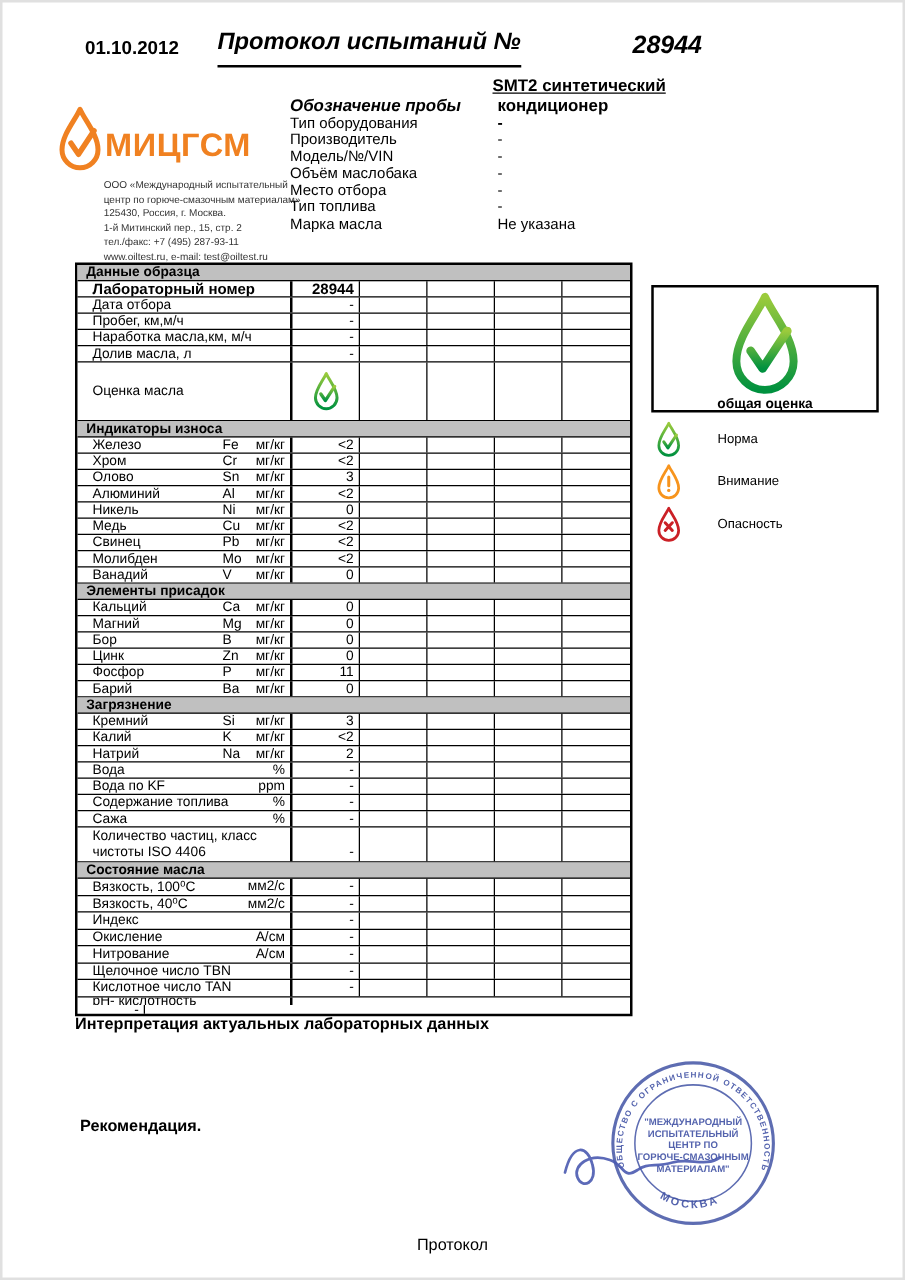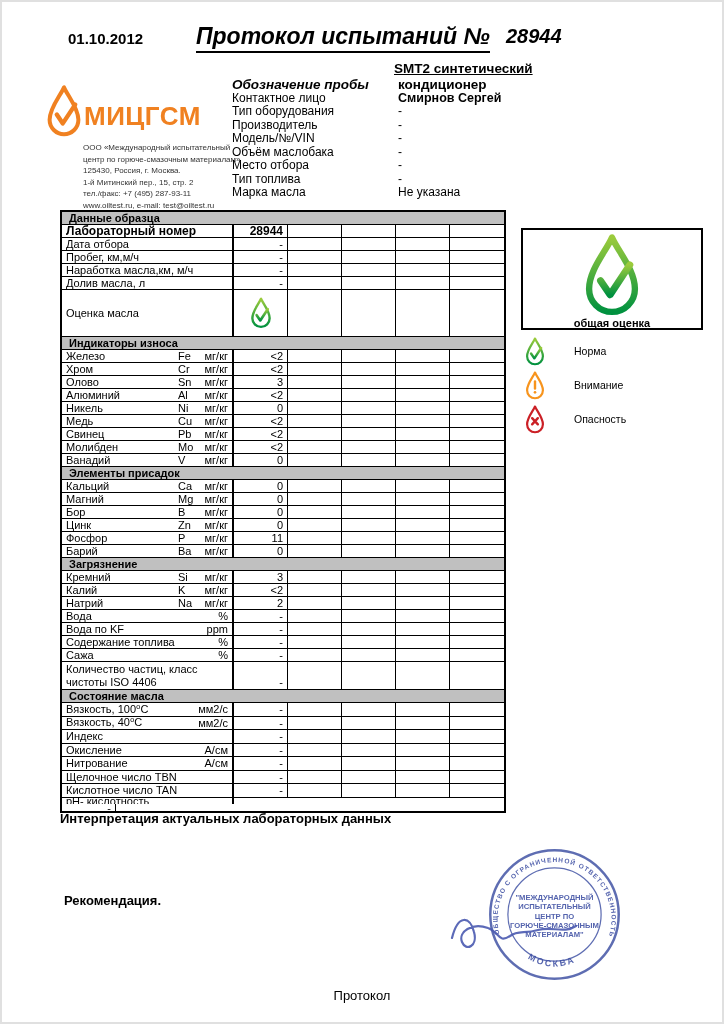--- a/index.html
+++ b/index.html
@@ -5,21 +5,21 @@
   html,body{margin:0;padding:0;}
   body{
     width:724px;height:1024px;position:relative;background:#fff;
     font-family:"Liberation Sans","DejaVu Sans",sans-serif;color:#000;
     overflow:hidden;
   }
   .frame{position:absolute;inset:0;border:2px solid #e0e0e0;pointer-events:none;}
 
   
   .hdr-date{position:absolute;left:68px;top:30px;font-size:15px;font-weight:bold;}
-  .hdr-title{position:absolute;left:196px;top:23px;font-size:23px;font-weight:bold;font-style:italic;border-bottom:2px solid #000;padding-bottom:1px;}
+  .hdr-title{position:absolute;left:174px;top:23px;font-size:19px;font-weight:bold;font-style:italic;border-bottom:2px solid #000;padding-bottom:7px;}
   .hdr-number{position:absolute;left:506px;top:25px;font-size:20px;font-weight:bold;font-style:italic;}
   .oil-name{position:absolute;left:394px;top:61px;font-size:13.5px;font-weight:bold;text-decoration:underline;}
 
   
   .logo-icon{position:absolute;left:44px;top:78px;}
   .logo-text{position:absolute;left:84px;top:101px;font-size:26px;font-weight:bold;color:#F08121;letter-spacing:0.5px;}
   .lab-address{position:absolute;left:83px;top:142px;font-size:8px;line-height:11.6px;color:#333;}
   .lab-address div{white-space:nowrap;}
 
   
@@ -33,21 +33,21 @@
   .si-row:nth-child(10) .si-value{font-weight:bold;font-size:13.5px;}
 
   
   #results-table{position:absolute;left:60px;top:210px;width:446px;border:2px solid #000;box-sizing:border-box;background:#fff;}
   .secbar{height:13px;background:#C0C0C0;border-bottom:1px solid #000;font-size:11px;font-weight:bold;line-height:13px;padding-left:7px;box-sizing:border-box;}
   .trow{display:flex;height:13px;border-bottom:1px solid #000;box-sizing:border-box;}
   .tsection:last-child .trow:last-child{border-bottom:none;flex-direction:column;}
   .sec-4 .trow{height:13.5px;}
   .cell{box-sizing:border-box;border-right:1px solid #000;display:flex;align-items:center;overflow:hidden;}
   .cell:last-child{border-right:none;}
-  .lab{width:172px;border-right:2px solid #000;position:relative;padding-left:4px;font-size:11px;}
+  .lab{width:172px;border-right:2px solid #000;position:relative;padding-left:12px;font-size:11px;}
   .nm{white-space:nowrap;}
   .sym{position:absolute;left:80px;margin-left:36px;}
   .unit{position:absolute;right:4px;}
   .val{width:54px;justify-content:flex-end;padding-right:4px;font-size:11px;}
   .b .lab,.b .val{font-weight:bold;font-size:12px;}
   .tall{height:47px;}
   .ic{justify-content:center;padding-right:0;}
   .tall2{height:28px;}
   .tall2 .nm{white-space:normal;max-width:152px;line-height:13px;}
   .tall2 .val{align-items:flex-end;padding-bottom:1px;}
@@ -91,24 +91,20 @@
   <div>125430, Россия, г. Москва.</div>
   <div>1-й Митинский пер., 15, стр. 2</div>
   <div>тел./факс: +7 (495) 287-93-11</div>
   <div>www.oiltest.ru, e-mail: test@oiltest.ru</div>
 </div>
 
 <div id="sample-info">
     <div class="si-row">
       <span class="si-label">Обозначение пробы</span>
       <span class="si-value">кондиционер</span>
-    </div>
-    <div class="si-row">
-      <span class="si-label">Контактное лицо</span>
-      <span class="si-value">Смирнов Сергей</span>
     </div>
     <div class="si-row">
       <span class="si-label">Тип оборудования</span>
       <span class="si-value">-</span>
     </div>
     <div class="si-row">
       <span class="si-label">Производитель</span>
       <span class="si-value">-</span>
     </div>
     <div class="si-row">

